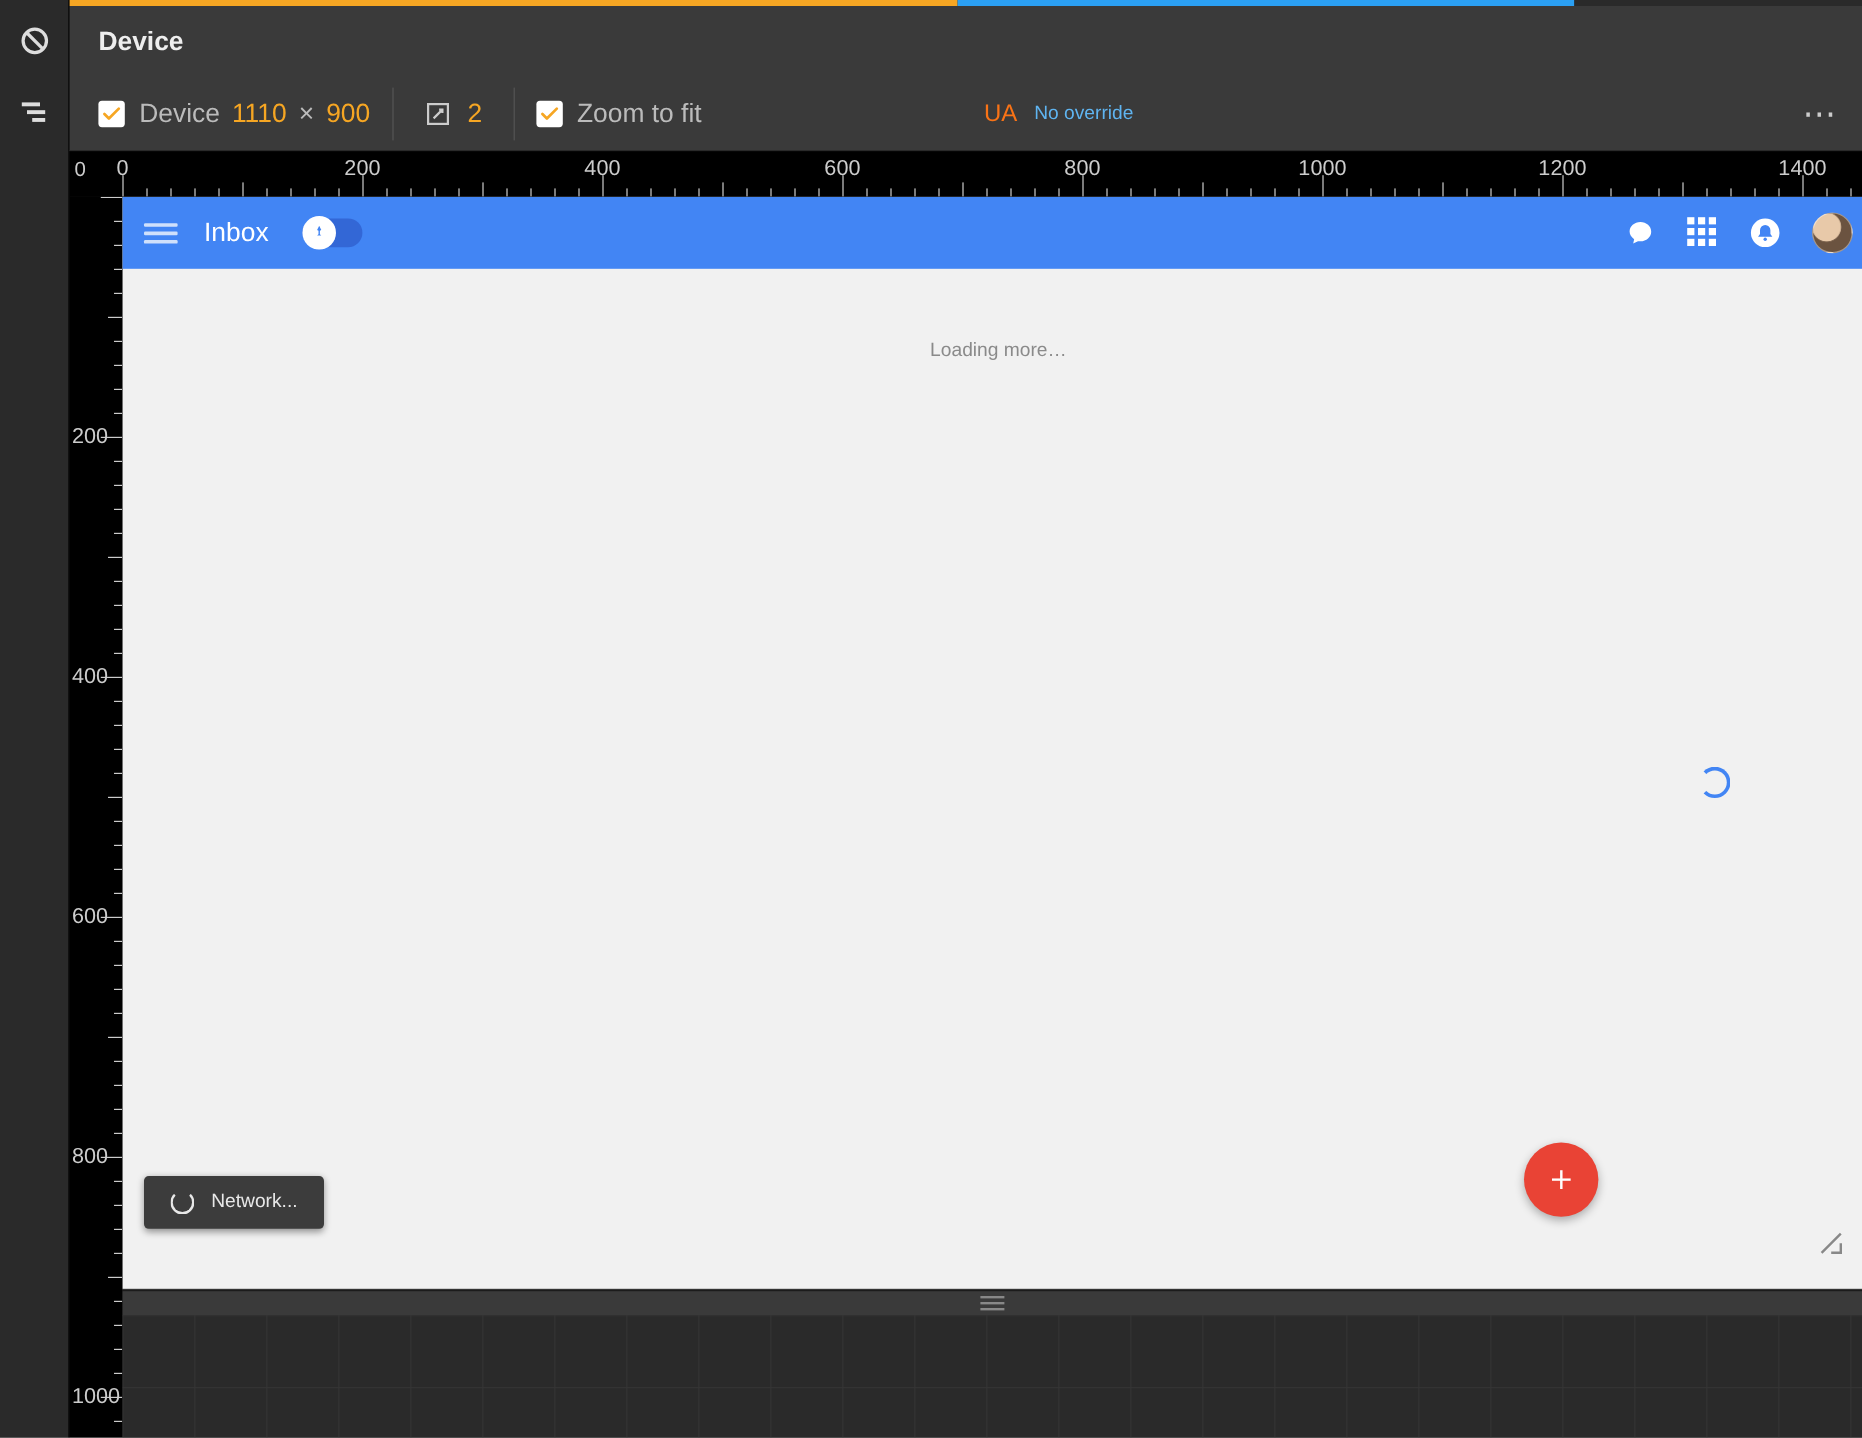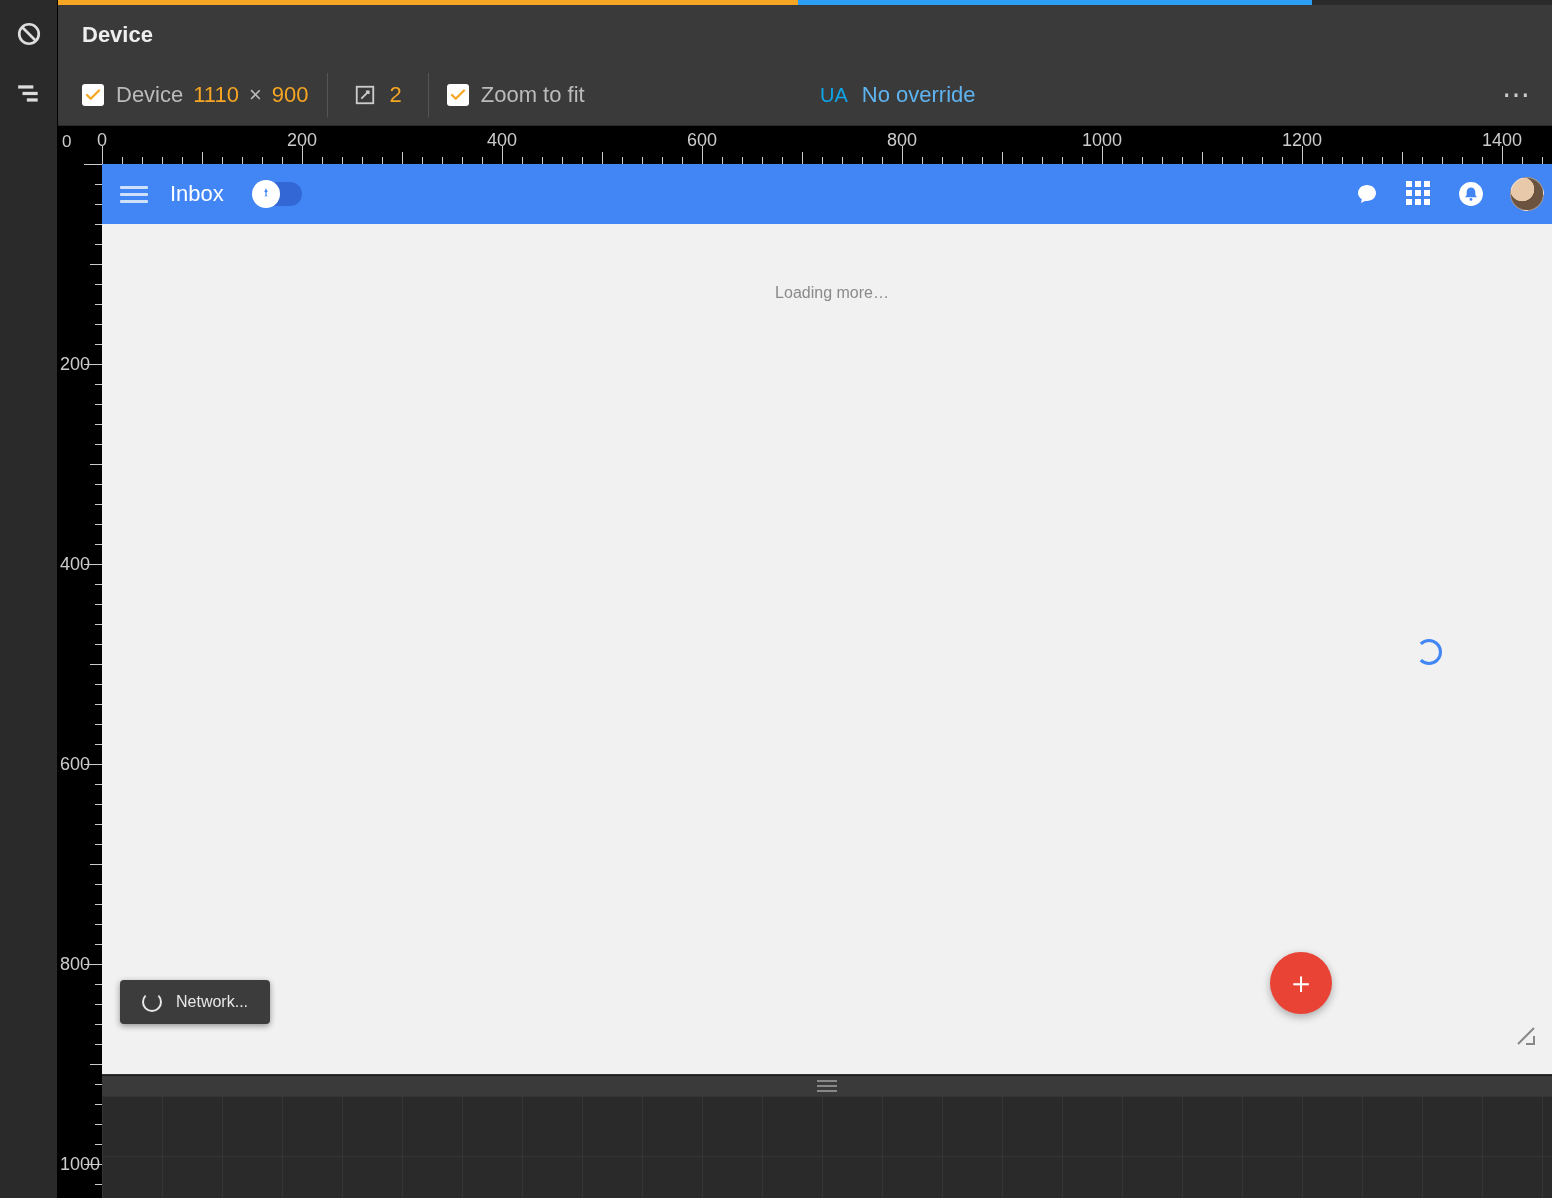--- a/index.html
+++ b/index.html
@@ -51,22 +51,22 @@
 .row2-right { flex: 1; display: flex; align-items: center; padding-left: 22px; }
 .checkbox { width: 22px; height: 22px; background: #fff; border-radius: 3px; margin-right: 12px; display: flex; align-items: center; justify-content: center; }
 .checkbox svg { width: 18px; height: 18px; }
 .screen-label { color: #bbb; margin-right: 10px; }
 .dim-num { color: #f6a623; font-weight: 400; }
 .dim-x { color: #bbb; margin: 0 10px; }
 .dpr-box { display: flex; align-items: center; gap: 14px; margin: 0 8px; }
 .dpr-icon { width: 22px; height: 22px; }
 .dpr-val { color: #f6a623; }
 
-.ua-label { color: #0ea5e9; font-size: 20px; margin-right: 14px; }
-.ua-val { color: #5fb4f0; font-size: 22px; }
+.ua-label { color: #f97316; font-size: 20px; margin-right: 14px; }
+.ua-val { color: #5fb4f0; font-size: 16px; }
 
 .more-dots { position: absolute; right: 20px; bottom: 14px; color: #ccc; font-size: 28px; letter-spacing: 2px; }
 
 
 .ruler-h { position: relative; height: 38px; background: #000; overflow: hidden; }
 .ruler-h .origin { position: absolute; left: 4px; top: 6px; color: #ccc; font-size: 17px; }
 .ruler-h .tick { position: absolute; bottom: 0; width: 1px; background: #ccc; }
 .ruler-h .tick.major { height: 18px; }
 .ruler-h .tick.mid { height: 12px; }
 .ruler-h .tick.minor { height: 7px; }

